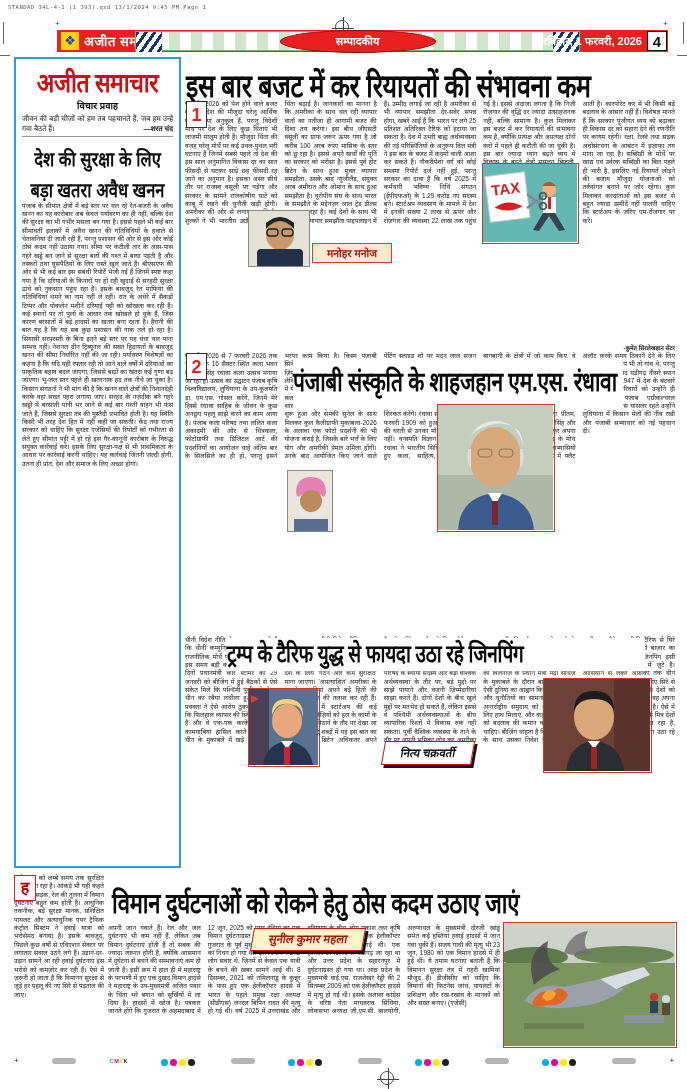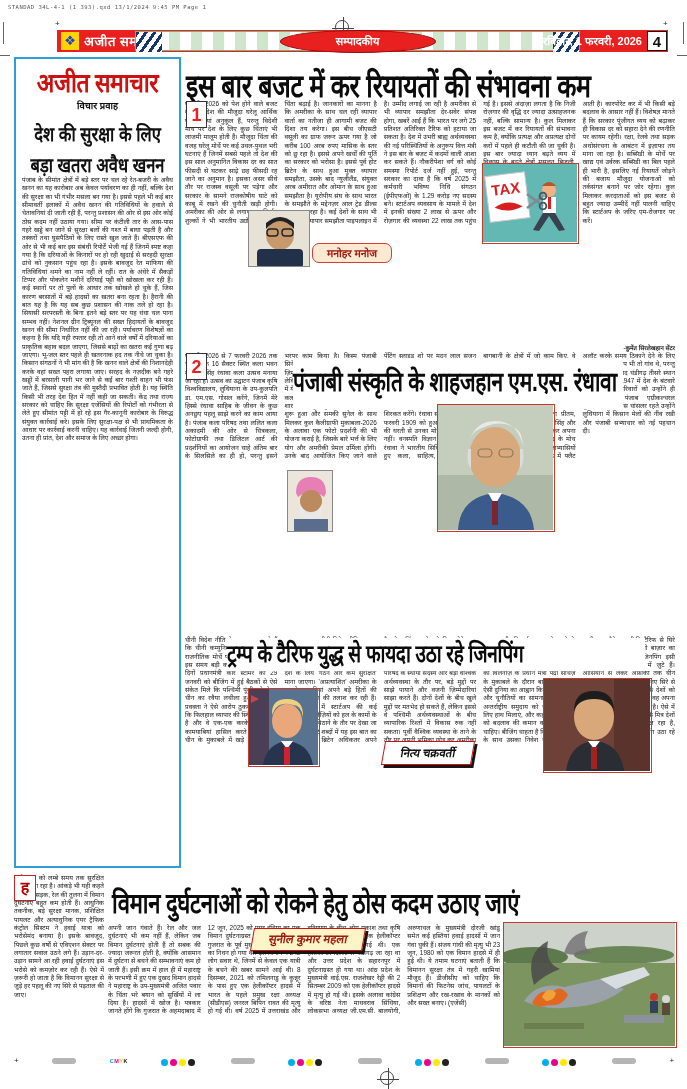--- a/index.html
+++ b/index.html
@@ -94,20 +94,24 @@
       <div class="bandend" style="right:0;"></div>
       <div class="oval">सम्पादकीय</div>
     </div>
     <div class="hdate">रविवार, 1 फरवरी, 2026</div>
     <div class="pnum">4</div>
   </div>
 
   <div class="sidebar">
     <div class="sb-mast">अजीत समाचार</div>
     <div class="sb-vichar">विचार प्रवाह</div>
+    <div class="sb-quote">
+      <span>जीवन की बड़ी चीज़ों को हम तब पहचानते हैं, जब हम उन्हें गंवा बैठते हैं।</span>
+      <span class="sb-qauth">—शरत चंद</span>
+    </div>
     <div class="sb-hl">
       <div>देश की सुरक्षा के लिए</div>
       <div>बड़ा खतरा अवैध खनन</div>
     </div>
     <div class="sb-body bt">पंजाब के सीमांत क्षेत्रों में बड़े स्तर पर चल रहे रेत-बजरी के अवैध खनन का यह कारोबार अब केवल पर्यावरण का ही नहीं, बल्कि देश की सुरक्षा का भी गंभीर मसला बन गया है। इससे पहले भी कई बार सीमावर्ती इलाकों में अवैध खनन की गतिविधियों के हवाले से चेतावनियां दी जाती रही हैं, परन्तु प्रशासन की ओर से इस ओर कोई ठोस कदम नहीं उठाया गया। सीमा पर कंटीली तार के आस-पास गहरे खड्डे बन जाने से सुरक्षा बलों की गश्त में बाधा पड़ती है और तस्करों तथा घुसपैठियों के लिए रास्ते खुल जाते हैं। बीएसएफ की ओर से भी कई बार इस संबंधी रिपोर्टें भेजी गई हैं जिनमें स्पष्ट कहा गया है कि दरियाओं के किनारों पर हो रही खुदाई से सरहदी सुरक्षा ढांचे को नुकसान पहुंच रहा है। इसके बावजूद रेत माफिया की गतिविधियां थमने का नाम नहीं ले रहीं। रात के अंधेरे में सैकड़ों टिप्पर और पोकलेन मशीनें दरियाई पट्टी को खोखला कर रही हैं। कई स्थानों पर तो पुलों के आधार तक खोखले हो चुके हैं, जिस कारण बरसातों में बड़े हादसों का खतरा बना रहता है। हैरानी की बात यह है कि यह सब कुछ प्रशासन की नाक तले हो रहा है। सियासी सरपरस्ती के बिना इतने बड़े स्तर पर यह धंधा चल पाना सम्भव नहीं। नेशनल ग्रीन ट्रिब्यूनल की सख्त हिदायतों के बावजूद खनन की सीमा निर्धारित नहीं की जा रही। पर्यावरण विशेषज्ञों का कहना है कि यदि यही रफ्तार रही तो आने वाले वर्षों में दरियाओं का प्राकृतिक बहाव बदल जाएगा, जिससे बाढ़ों का खतरा कई गुणा बढ़ जाएगा। भू-जल स्तर पहले ही खतरनाक हद तक नीचे जा चुका है। किसान संगठनों ने भी मांग की है कि खनन वाले क्षेत्रों की निशानदेही करके वहां सख्त पहरा लगाया जाए। सरहद के नज़दीक बने गहरे खड्डों में बरसाती पानी भर जाने से कई बार गश्ती वाहन भी फंस जाते हैं, जिससे सुरक्षा तंत्र की मुस्तैदी प्रभावित होती है। यह स्थिति किसी भी तरह देश हित में नहीं कही जा सकती। केंद्र तथा राज्य सरकार को चाहिए कि सुरक्षा एजेंसियों की रिपोर्टों को गंभीरता से लेते हुए सीमांत पट्टी में हो रहे इस गैर-कानूनी कारोबार के विरुद्ध संयुक्त कार्रवाई करे। इसके लिए सुरक्षा-पक्ष से भी प्राथमिकता के आधार पर कार्रवाई करनी चाहिए। यह कार्रवाई जितनी जल्दी होगी, उतना ही प्रांत, देश और समाज के लिए अच्छा होगा।</div>
   </div>
 
   <div class="hl" style="left:186px;top:62px;font-size:25px;">इस बार बजट में कर रियायतों की संभावना कम</div>
   <div class="colblock" style="left:185px;top:100px;width:490px;height:248px;">
     <div class="cols5 bt">फरवरी, 2026 को पेश होने वाले बजट के लिए देश की मौजूदा घरेलू आर्थिक परिस्थितियां अनुकूल हैं, परन्तु विदेशी मोर्चे पर देश के लिए कुछ चिंताएं भी लाजमी मालूम होती हैं। मौजूदा चिंता की वजह घरेलू मोर्चे पर कई उथल-पुथल भरी घटनाएं हैं जिनमें सबसे पहले तो देश की इस साल अनुमानित विकास दर का सात फीसदी से घटकर साढ़े छह फीसदी रह जाने का अनुमान है। इसका असर सीधे तौर पर राजस्व वसूली पर पड़ेगा और सरकार के सामने राजकोषीय घाटे को काबू में रखने की चुनौती खड़ी होगी। अमरीका की ओर से लगाए गए निर्यात शुल्कों ने भी भारतीय उद्योग जगत की चिंता बढ़ाई है। जानकारों का मानना है कि अमरीका के साथ चल रही व्यापार वार्ता का नतीजा ही आगामी बजट की दिशा तय करेगा। इस बीच जीएसटी वसूली का ग्राफ जरूर ऊपर गया है जो करीब 100 अरब रुपए मासिक के स्तर को छू रहा है। इससे अपने खर्चों की पूर्ति का सरकार को भरोसा है। इससे पूर्व होट ब्रिटेन के साथ हुआ मुक्त व्यापार समझौता, उसके बाद न्यूजीलैंड, संयुक्त अरब अमीरात और ओमान के साथ हुआ समझौता है। यूरोपीय संघ के साथ भारत के समझौते के मद्देनज़र आल ट्रेड डील्स बताया जा रहा है। कई देशों के साथ भी भारत का व्यापार समझौता पाइपलाइन में है। उम्मीद लगाई जा रही है अमरीका से भी व्यापार समझौता देर-सवेर संपन्न होगा, खबरें आईं हैं कि भारत पर लगे 25 प्रतिशत अतिरिक्त टैरिफ को हटाया जा सकता है। देश में उभरी बाह्य अर्थव्यवस्था की नई परिस्थितियों के अनुरूप वित्त मंत्री ने इस बार के बजट में कदमों वाली आशा कर सकते हैं। नौकरीपेशा वर्ग को कोई समस्या रिपोर्ट दर्ज नहीं हुई, परन्तु सरकार का दावा है कि वर्ष 2025 में कर्मचारी भविष्य निधि संगठन (ईपीएफओ) के 1.29 करोड़ नए सदस्य बने। स्टार्टअप व्यवसाय के मामले में देश में इनकी संख्या 2 लाख से ऊपर और रोज़गार की व्यवस्था 22 लाख तक पहुंच गई है। इससे अंदाज़ा लगता है कि निजी रोज़गार की वृद्धि दर ज्यादा उत्साहजनक नहीं, बल्कि सामान्य है। कुल मिलाकर इस बजट में कर रियायतों की संभावना कम है, क्योंकि प्रत्यक्ष और अप्रत्यक्ष दोनों करों में पहले ही कटौती की जा चुकी है। इस बार ज्यादा ध्यान बढ़ते व्यय में विकास के बढ़ते क्षेत्रों मसलन बिजली, हरित ऊर्जा, प्राकृतिक खेती, सूक्ष्म-लघु उद्योग, डिजिटल अधोसंरचना और ग्रामीण विकास पर केन्द्रित रहने की उम्मीद है। वेतनभोगी तबके की मांग रहती है कि आयकर छूट की सीमा बढ़ाई जाए, परन्तु चालू वित्त वर्ष में राजस्व की तंगी को देखते हुए इसकी गुंजाइश कम ही नज़र आती है। कारपोरेट कर में भी किसी बड़े बदलाव के आसार नहीं हैं। विशेषज्ञ मानते हैं कि सरकार पूंजीगत व्यय को बढ़ाकर ही विकास दर को सहारा देने की रणनीति पर कायम रहेगी। रक्षा, रेलवे तथा सड़क अधोसंरचना के आबंटन में इज़ाफा तय माना जा रहा है। सब्सिडी के मोर्चे पर खाद्य एवं उर्वरक सब्सिडी का बिल पहले ही भारी है, इसलिए नई रियायतें जोड़ने की बजाय मौजूदा योजनाओं को तर्कसंगत बनाने पर जोर रहेगा। कुल मिलाकर करदाताओं को इस बजट से बहुत ज्यादा उम्मीदें नहीं पालनी चाहिए कि स्टार्टअप के जरिए एम-रोजगार पर करें।</div>
@@ -116,21 +120,21 @@
   <div class="photo pb-gray" style="left:248px;top:210px;width:62px;height:57px;">
     <svg width="62" height="57" viewBox="0 0 62 57">
         <rect width="62" height="57" fill="#e7e2d6"></rect>
         <ellipse cx="31" cy="24" rx="14" ry="15" fill="#c79a6e"></ellipse>
         <path d="M17 18 Q31 2 45 18 L45 12 Q31 0 17 12 Z" fill="#222"></path>
         <rect x="18" y="18" width="11" height="7" rx="3" fill="none" stroke="#222" stroke-width="1.4"></rect>
         <rect x="33" y="18" width="11" height="7" rx="3" fill="none" stroke="#222" stroke-width="1.4"></rect>
         <rect x="8" y="38" width="46" height="19" rx="4" fill="#23304a"></rect>
       </svg>
   </div>
-  <div class="author-label" style="left:312px;top:243px;width:80px;height:20px;border-radius:7px;">मनोहर मनोज</div>
+  <div class="author-label" style="left:312px;top:243px;width:80px;height:20px;">मनोहर मनोज</div>
   <div class="photo pb-red" style="left:482px;top:163px;width:97px;height:81px;">
     <svg width="94" height="78" viewBox="0 0 94 78">
         <rect width="94" height="78" fill="#63b8b4"></rect>
         <g transform="rotate(-7 25 30)">
           <rect x="4" y="10" width="40" height="46" fill="#fff" stroke="#c9c9c9"></rect>
           <text x="9" y="30" font-size="15" font-weight="bold" fill="#d81f1f" font-family="Liberation Sans,sans-serif">TAX</text>
           <path d="M10 42 Q24 34 38 44 Q24 50 10 42Z" fill="#d81f1f"></path>
         </g>
         <circle cx="66" cy="26" r="7" fill="#f3b183"></circle>
         <path d="M59 22 Q66 14 73 22 Z" fill="#b5552a"></path>

